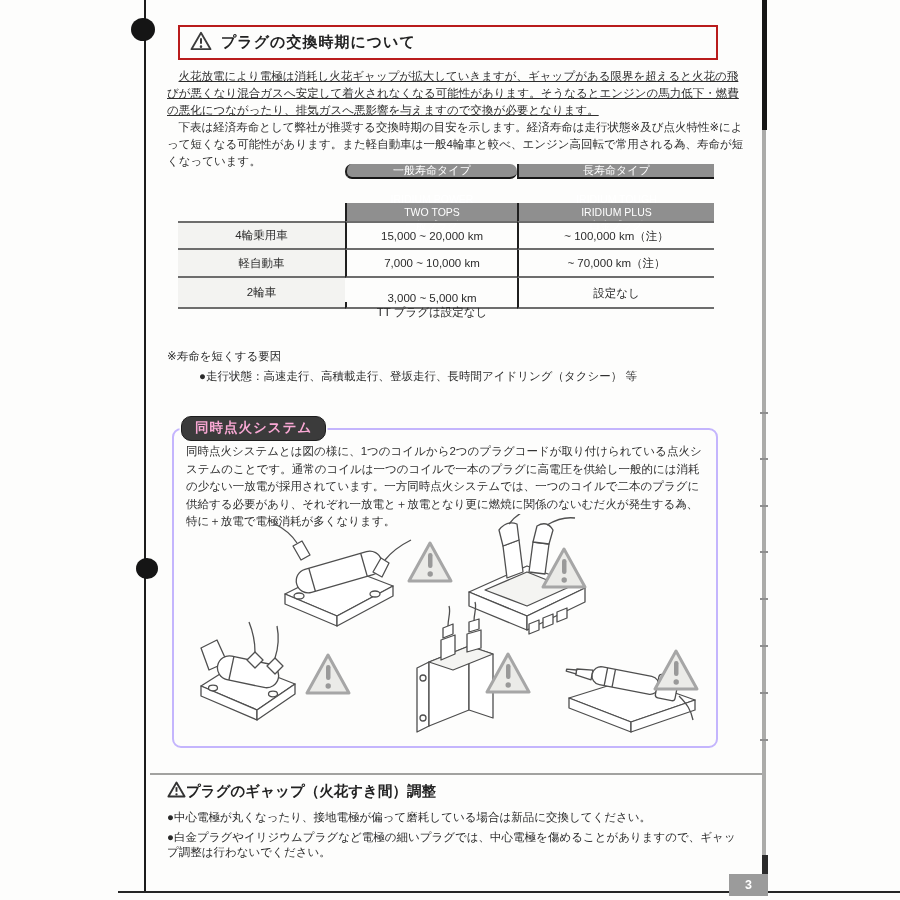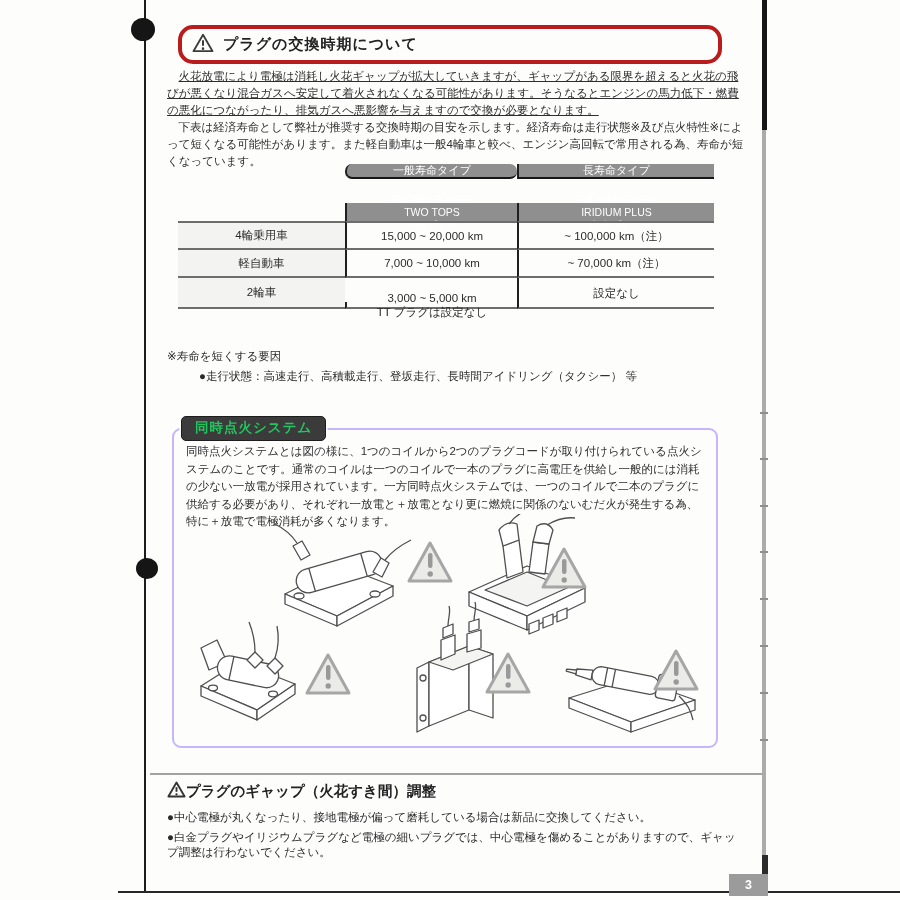--- a/index.html
+++ b/index.html
@@ -17,21 +17,21 @@
   .hole2{left:136px;top:558px;width:22px;height:21px;}
   .edge-black-top{position:absolute;left:762px;top:0;width:5px;height:130px;background:#161616;}
   .edge-gray{position:absolute;left:762px;top:130px;width:4px;height:727px;background:#ababa9;}
   .edge-black-bottom{position:absolute;left:762px;top:855px;width:6px;height:38px;background:#2b2b2b;}
   .tick{position:absolute;left:760px;width:8px;height:2px;background:#8f8f8f;}
   .bottom-line{position:absolute;left:118px;top:891px;width:782px;height:2px;background:#262626;}
 
   
   .title-box{
     position:absolute;left:178px;top:25px;width:526px;height:31px;
-    border:4px solid #b91c1c;border-radius:15px;background:#fdfdfc;
+    border:2px solid #b91c1c;border-radius:0;background:#fdfdfc;
     display:flex;align-items:center;gap:9px;padding-left:10px;text-align:center;
   }
   .title-box .ttl{font-size:15px;font-weight:bold;letter-spacing:1px;color:#222;}
 
   
   .para{position:absolute;left:167px;width:582px;font-size:11.5px;line-height:17px;text-indent:1em;color:#2e2e2e;}
   .p1{top:68px;text-decoration:underline;}
   .p2{top:119px;}
 
   
@@ -53,23 +53,23 @@
   
   .note{position:absolute;left:167px;top:313px;width:582px;font-size:11.5px;line-height:17px;
         padding-left:2.6em;text-indent:-2.6em;}
   .factors-title{position:absolute;left:167px;top:349px;font-size:11.5px;}
   .factor{position:absolute;left:199px;width:540px;font-size:11.5px;}
   .f1{top:369px;} .f2{top:389px;}
 
   
   .sim-box{position:absolute;left:172px;top:428px;width:542px;height:316px;
            border:2px solid #c4b5fd;border-radius:9px;background:#fdfdfc;}
-  .sim-badge{position:absolute;left:181px;top:416px;background:#3b3b3b;color:#22c55e;
+  .sim-badge{position:absolute;left:181px;top:416px;background:#3b3b3b;color:#f9a8d4;
              font-size:13.5px;font-weight:bold;letter-spacing:1px;
-             padding:2px 13px 3px 13px;border-radius:5px;border:1px solid #1d1d1d;
+             padding:2px 13px 3px 13px;border-radius:10px;border:1px solid #1d1d1d;
              box-shadow:0 0 0 1.5px #fdfdfc;}
   .sim-body{position:absolute;left:12px;top:13px;width:521px;font-size:11.5px;line-height:17.5px;color:#2e2e2e;}
   .illus{position:absolute;left:1px;top:84px;width:538px;height:228px;}
 
   
   .divider{position:absolute;left:150px;top:773px;width:612px;height:2px;background:#a2a2a0;}
   .gap-title{position:absolute;left:167px;top:781px;display:flex;align-items:center;}
   .gap-title .ttl{font-size:14.5px;font-weight:bold;color:#222;}
   .gap-item{position:absolute;left:167px;width:580px;font-size:11.5px;}
   .g1{top:810px;} .g2{top:830px;}

